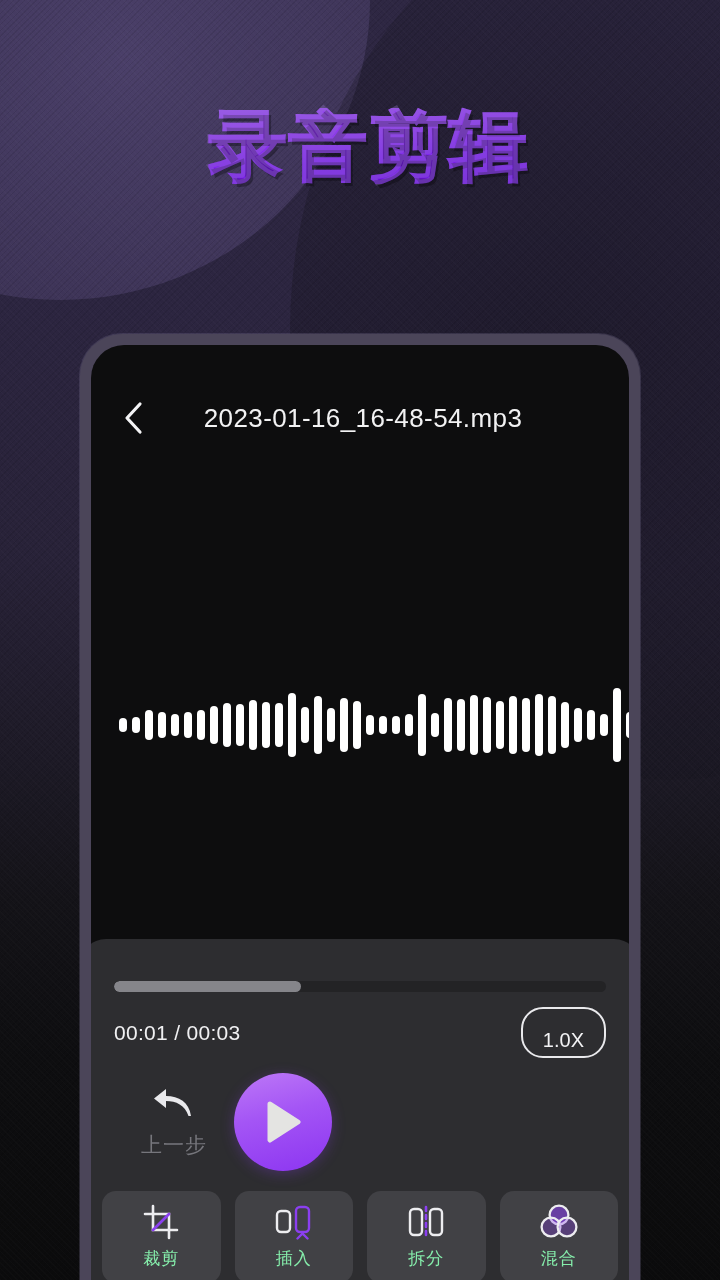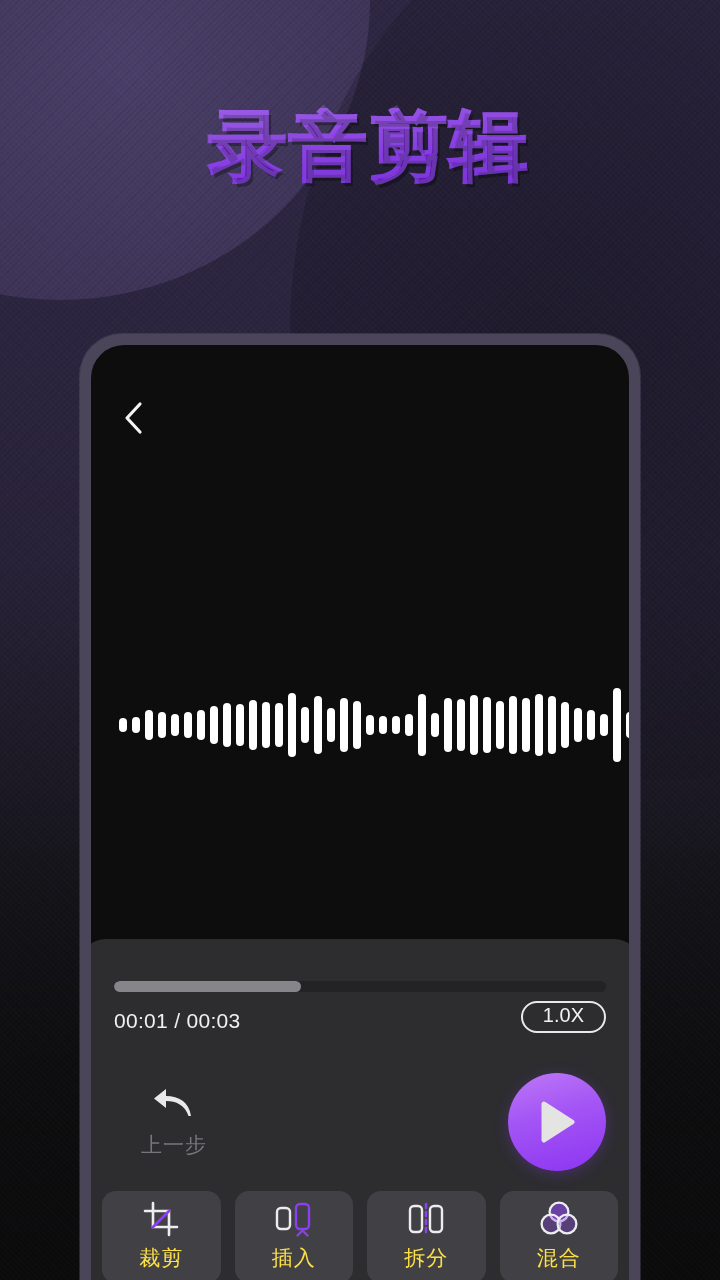--- a/index.html
+++ b/index.html
@@ -173,50 +173,50 @@
     border-radius: 6px;
     background: #232325;
     overflow: hidden;
   }
   .fill {
     position: absolute; left: 0; top: 0; bottom: 0;
     background: #85858a;
     border-radius: 6px;
   }
   .time-row {
-    margin-top: 9px;
-    display: flex;
-    align-items: flex-end;
+    margin-top: 15px;
+    display: flex;
+    align-items: center;
     justify-content: space-between;
     gap: 41px;
   }
   .time-text {
     color: #f0f0f2;
     font-size: 21px;
     letter-spacing: .3px;
   }
   .speed-pill {
     border: 2px solid #e9e9ec;
     color: #f2f2f4;
     font-size: 20px;
     border-radius: 22px;
-    padding: 2px 20px 6px;
+    padding: 21px 20px 6px;
     line-height: 1;
     cursor: pointer;
   }
 
   
   .transport {
     position: absolute;
     left: 34px; right: 34px;
     top: 128px;
     height: 110px;
     display: flex;
     align-items: center;
-    justify-content: space-between;
+    justify-content: flex-start;
   }
   .step-btn {
     width: 120px;
     display: flex;
     flex-direction: column;
     align-items: center;
     gap: 10px;
     cursor: pointer;
   }
   .step-label { color: #76767c; font-size: 21px; letter-spacing: 1px; }
@@ -243,21 +243,21 @@
     background: #414145;
     border-radius: 14px;
     display: flex;
     flex-direction: column;
     align-items: center;
     justify-content: center;
     gap: 8px;
     cursor: pointer;
   }
   .tool-icon { height: 34px; display: flex; align-items: center; justify-content: center; }
-  .tool-label { color: #fde047; font-size: 21px; letter-spacing: 1px; }
+  .tool-label { color: #86efac; font-size: 17px; letter-spacing: 1px; }
 </style>
 </head>
 <body>
 
 <div id="promo">
 
   <div class="blob-a"></div>
   <div class="blob-b"></div>
   <div class="texture"></div>
 
@@ -267,20 +267,21 @@
 
   <div class="phone">
     <div class="screen">
 
       <div class="appbar">
         <div class="back-btn">
           <svg width="22" height="34" viewBox="0 0 22 34">
             <path d="M18 3 L5 17 L18 31" fill="none" stroke="#f3f3f5" stroke-width="3.2" stroke-linecap="round" stroke-linejoin="round"></path>
           </svg>
         </div>
+        <div class="appbar-title">2023-01-16_16-48-54.mp3</div>
       </div>
 
       <div class="wave-area">
         <div class="wave" id="wave">
             <div class="wbar" style="height: 14px; background: rgb(255, 255, 255);"></div>
             <div class="wbar" style="height: 16px; background: rgb(255, 255, 255);"></div>
             <div class="wbar" style="height: 30px; background: rgb(255, 255, 255);"></div>
             <div class="wbar" style="height: 26px; background: rgb(255, 255, 255);"></div>
             <div class="wbar" style="height: 22px; background: rgb(255, 255, 255);"></div>
             <div class="wbar" style="height: 26px; background: rgb(255, 255, 255);"></div>

